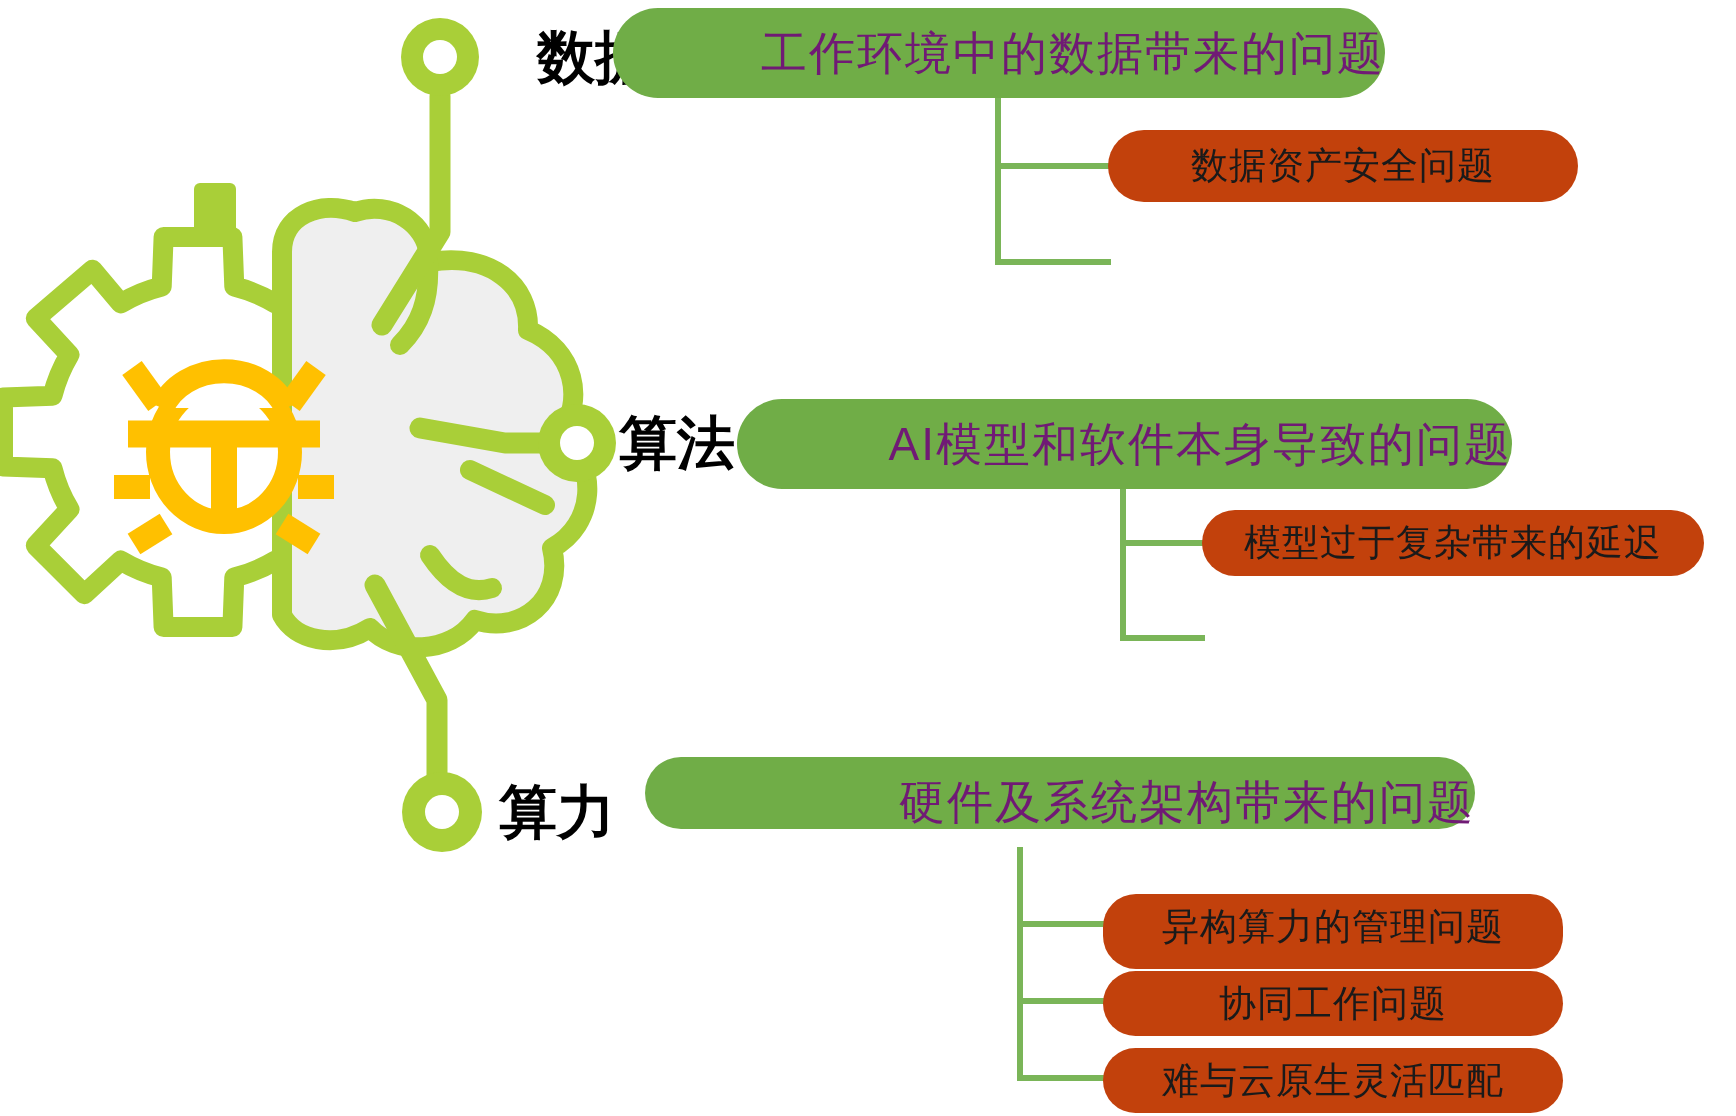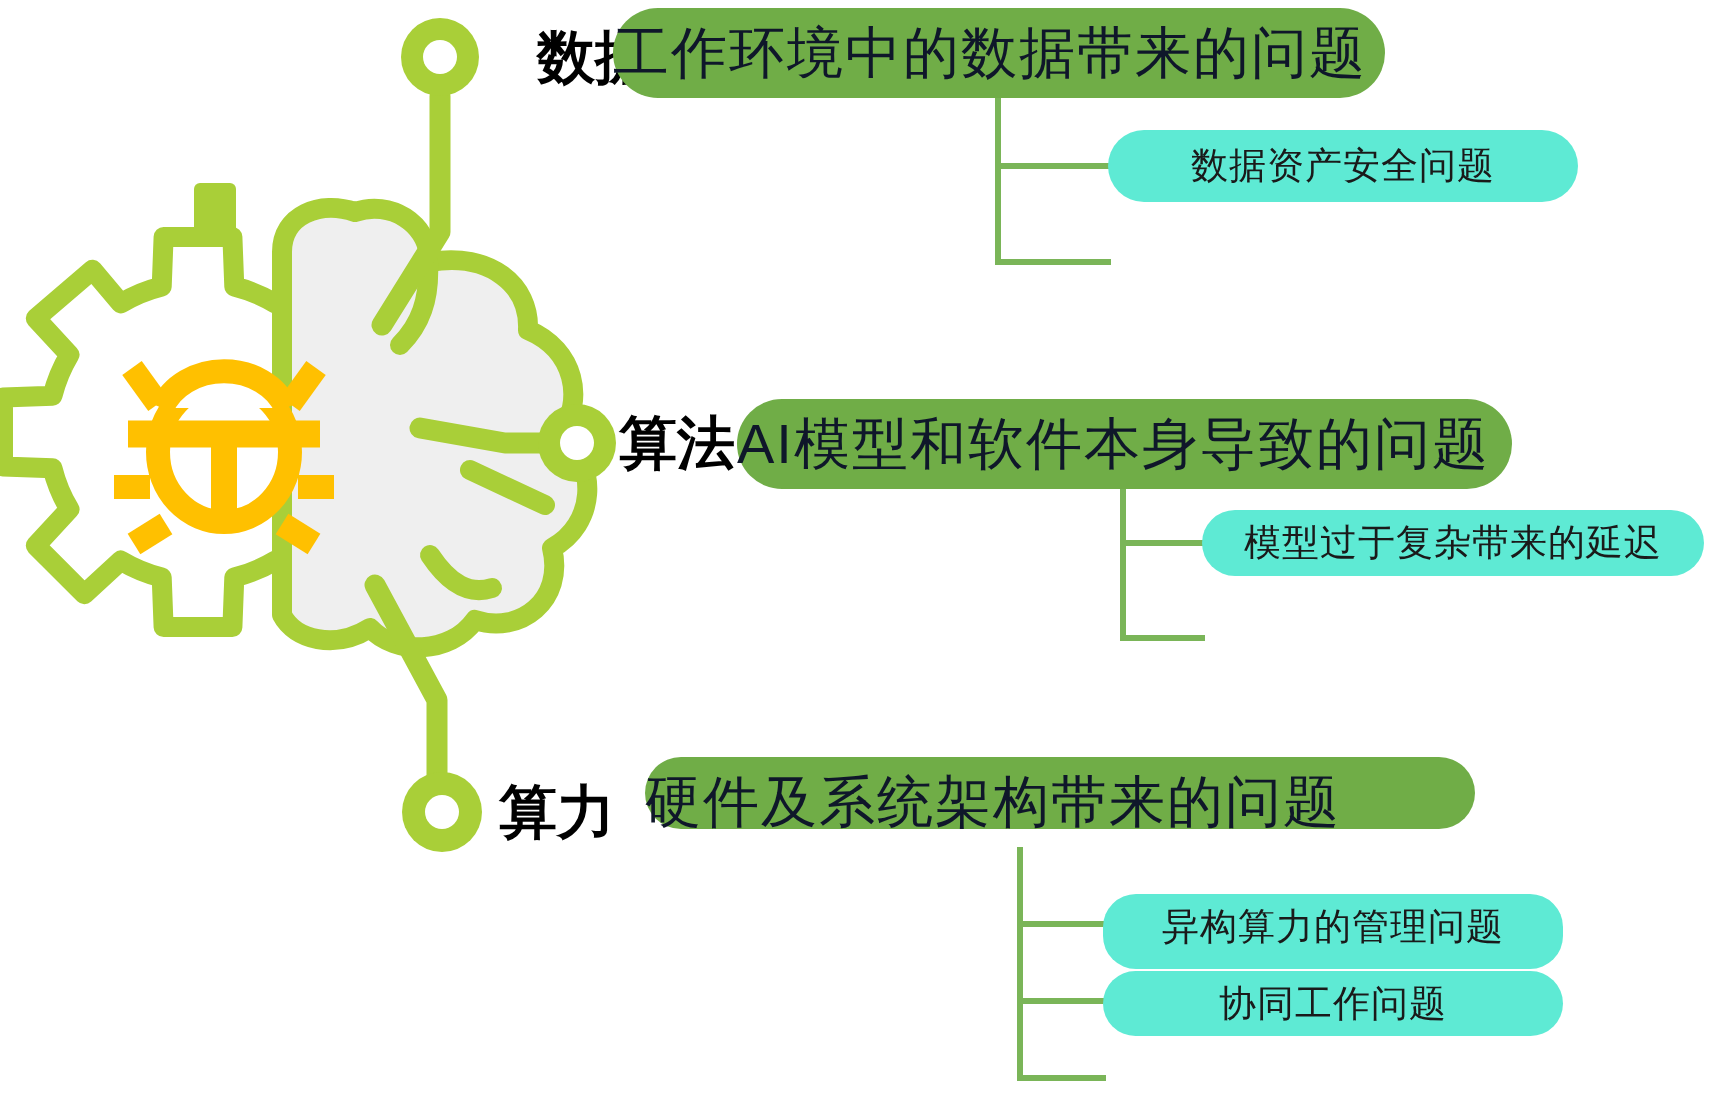--- a/index.html
+++ b/index.html
@@ -11,29 +11,29 @@
   
   .blabel{
     position:absolute;color:#000;font-weight:700;font-size:58px;text-align:center;
     white-space:nowrap;
   }
   .l1{left:486px;top:19px;width:122px;line-height:76px;margin-left:48px;}
   .l2{left:618px;top:405px;width:118px;line-height:76px;}
   .l3{left:498px;top:774px;width:118px;line-height:76px;}
   
   .pill{
-    position:absolute;background:#70ad47;color:#0f172a;text-align:left;
-    font-size:56px;letter-spacing:2px;white-space:nowrap;
+    position:absolute;background:#70ad47;color:#701a75;text-align:right;
+    font-size:46px;letter-spacing:2px;white-space:nowrap;
   }
   .p1{left:613px;top:8px;width:772px;height:90px;line-height:90px;border-radius:45px;}
   .p2{left:737px;top:399px;width:775px;height:90px;line-height:90px;border-radius:45px;}
   .p3{left:645px;top:757px;width:830px;height:72px;line-height:90px;border-radius:45px;}
   
   .sub{
-    position:absolute;background:#5eead4;color:#1a1a1a;text-align:center;
+    position:absolute;background:#c2410c;color:#1a1a1a;text-align:center;
     font-size:37px;letter-spacing:1px;white-space:nowrap;
   }
   .s1a{left:1108px;top:130px;width:470px;height:72px;line-height:72px;border-radius:36px;}
   .s1b{left:1108px;top:226px;width:472px;height:72px;line-height:72px;border-radius:36px;}
   .s2a{left:1202px;top:510px;width:502px;height:66px;line-height:66px;border-radius:33px;}
   .s2b{left:1202px;top:605px;width:502px;height:66px;line-height:66px;border-radius:33px;}
   .s3a{left:1103px;top:894px;width:460px;height:75px;line-height:65px;border-radius:33px;}
   .s3b{left:1103px;top:971px;width:460px;height:65px;line-height:65px;border-radius:33px;}
   .s3c{left:1103px;top:1048px;width:460px;height:65px;line-height:65px;border-radius:33px;}
   
@@ -139,14 +139,15 @@
   <div class="sub s2a">模型过于复杂带来的延迟</div>
 
   <div class="blabel l3">算力</div>
   <div class="pill p3">硬件及系统架构带来的问题</div>
   <div class="cline v3"></div>
   <div class="cline h3a"></div>
   <div class="cline h3b"></div>
   <div class="cline h3c"></div>
   <div class="sub s3a">异构算力的管理问题</div>
   <div class="sub s3b">协同工作问题</div>
+  <div class="sub s3c">难与云原生灵活匹配</div>
 
 </div>
 
 </body></html>

